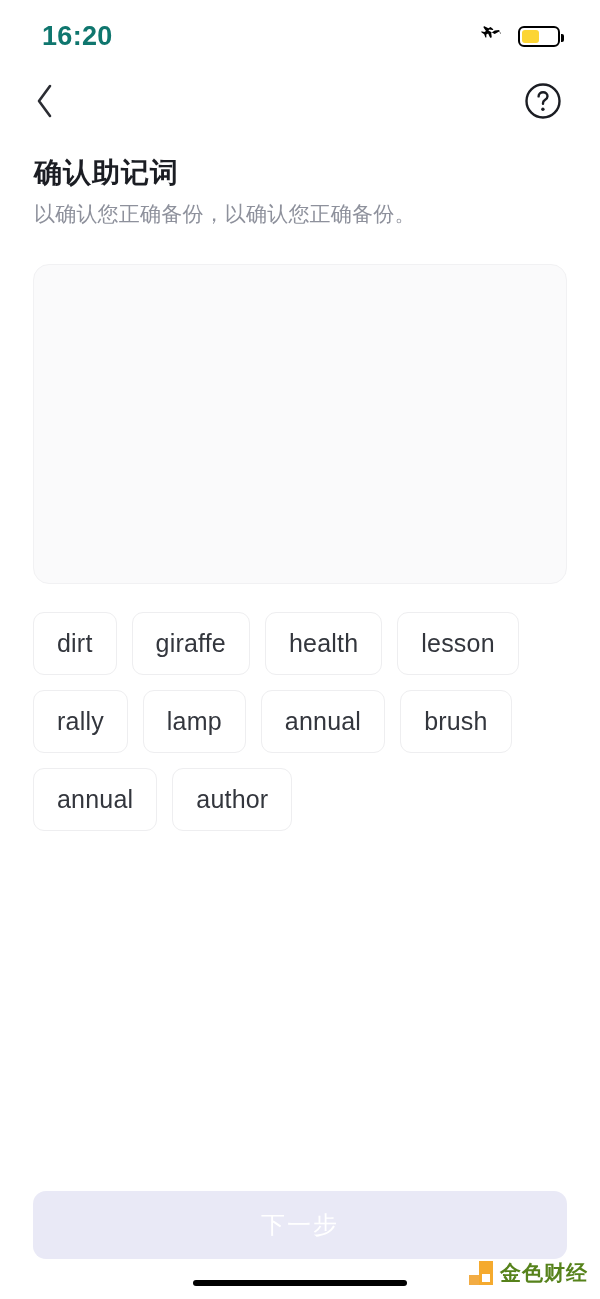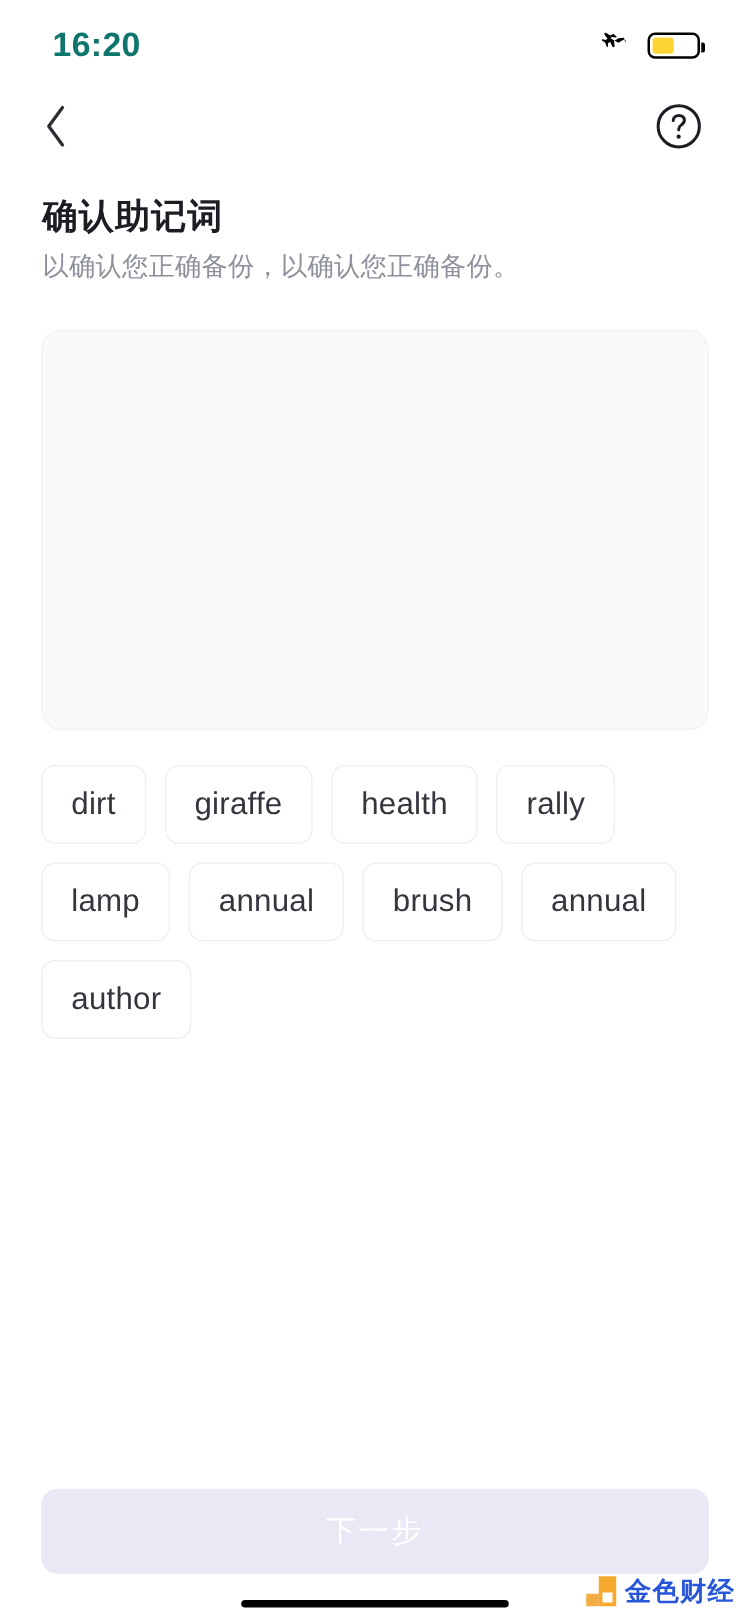--- a/index.html
+++ b/index.html
@@ -220,21 +220,21 @@
     position: absolute;
     right: 3px;
     bottom: 3px;
     width: 8px;
     height: 8px;
     background: #ffffff;
   }
   .wm-text {
     font-size: 21px;
     font-weight: bold;
-    color: #1d4ed8;
+    color: #4d7c0f;
     letter-spacing: 1px;
     white-space: nowrap;
   }
 </style>
 </head>
 <body>
 
 <div class="status-bar">
   <div class="status-time">16:20</div>
   <div class="status-right">
@@ -272,20 +272,21 @@
   <h1 class="page-title">确认助记词</h1>
   <p class="page-subtitle">以确认您正确备份，以确认您正确备份。</p>
 </div>
 
 <div class="answer-card" style="background: rgb(250, 250, 251);"></div>
 
 <div class="word-pool">
     <div class="word-chip">dirt</div>
     <div class="word-chip">giraffe</div>
     <div class="word-chip">health</div>
+    <div class="word-chip">lesson</div>
     <div class="word-chip">rally</div>
     <div class="word-chip">lamp</div>
     <div class="word-chip">annual</div>
     <div class="word-chip">brush</div>
     <div class="word-chip">annual</div>
     <div class="word-chip">author</div>
   </div>
 
 <div class="bottom-area">
   <div class="primary-button" style="background: rgb(233, 233, 246);">下一步</div>

